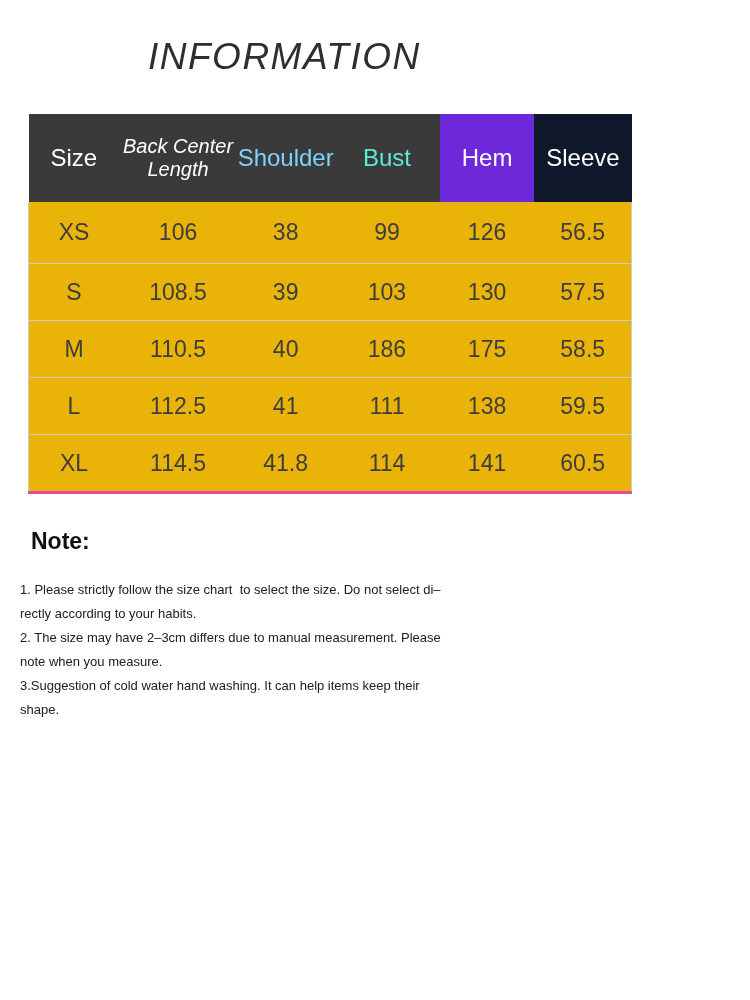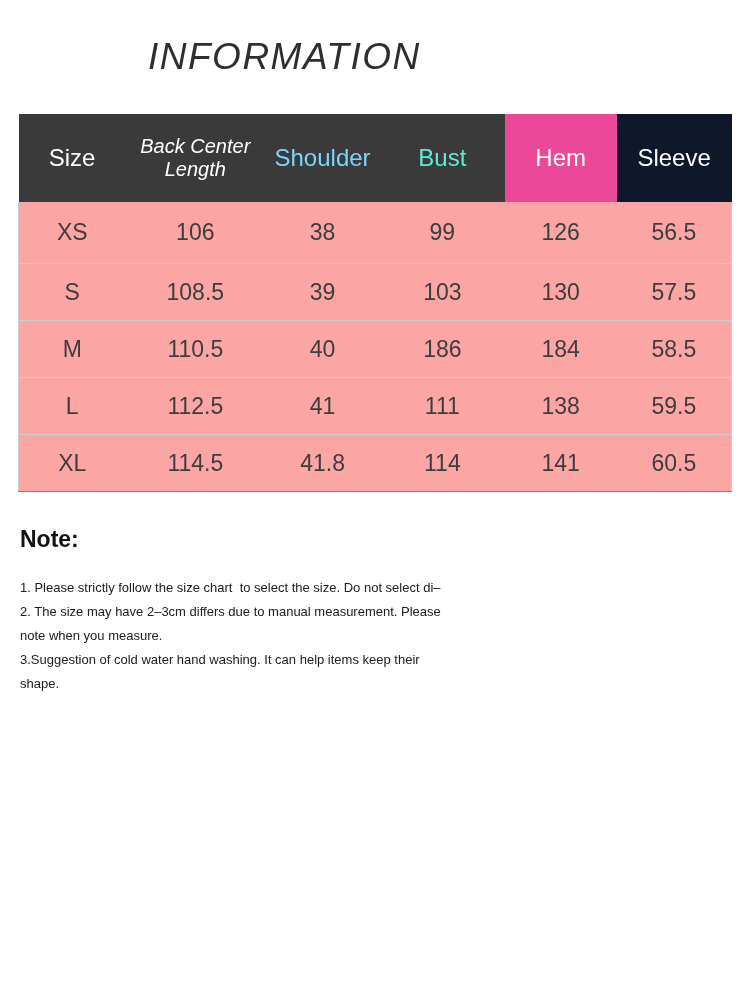--- a/index.html
+++ b/index.html
@@ -17,22 +17,22 @@
   .page-title {
     margin: 0;
     padding: 36px 0 0 148px;
     font-size: 37px;
     font-weight: 300;
     letter-spacing: 1.5px;
     color: #2e2e2e;
     font-style: italic;
   }
   .size-table {
-    margin: 36px 0 0 18px;
-    width: 714px;
+    margin: 36px 0 0 28px;
+    width: 604px;
     border-collapse: collapse;
     table-layout: fixed;
   }
   .size-table col.c0 { width: 15%; }
   .size-table col.c1 { width: 19.6%; }
   .size-table col.c2 { width: 16.1%; }
   .size-table col.c3 { width: 17.5%; }
   .size-table col.c4 { width: 15.7%; }
   .size-table col.c5 { width: 16.1%; }
   .size-table thead th {
@@ -52,34 +52,34 @@
     font-style: italic;
   }
   .size-table tbody td {
     height: 56px;
     text-align: center;
     vertical-align: middle;
     font-size: 23px;
     color: #3d3d3d;
     padding: 0;
     border-top: 1px solid #cccccc;
-    background: #fca5a5;
+    background: #eab308;
   }
   .size-table tbody tr:first-child td { border-top: none; height: 61px; }
   .size-table tbody tr td:first-child { border-left: 1px solid #cccccc; }
   .size-table tbody tr td:last-child { border-right: 1px solid #cccccc; }
-  .size-table tbody tr:last-child td { border-bottom: 1px solid #ec4899; }
+  .size-table tbody tr:last-child td { border-bottom: 3px solid #ec4899; }
   .notes {
     margin: 34px 20px 0 20px;
   }
   .notes-heading {
     font-size: 23px;
     font-weight: bold;
     color: #111111;
-    margin: 0 0 23px 0;
+    margin: 0 0 23px 11px;
   }
   .note-line {
     font-size: 13px;
     line-height: 24px;
     color: #202020;
     white-space: pre-wrap;
   }
 </style>
 </head>
 <body>
@@ -95,21 +95,21 @@
       <col class="c4">
       <col class="c5">
   </colgroup>
   <thead>
     <tr>
       <th style="background: rgb(58, 58, 58); color: rgb(255, 255, 255);">Size</th>
       <th style="background: rgb(58, 58, 58); color: rgb(255, 255, 255);">Back Center
 Length</th>
       <th style="background: rgb(58, 58, 58); color: #7dd3fc;">Shoulder</th>
       <th style="background: rgb(58, 58, 58); color: #5eead4;">Bust</th>
-      <th style="background: #ec4899; color: rgb(255, 255, 255);">Hem</th>
+      <th style="background: #6d28d9; color: rgb(255, 255, 255);">Hem</th>
       <th style="background: #0f172a; color: rgb(255, 255, 255);">Sleeve</th>
     </tr>
   </thead>
   <tbody>
     <tr>
       <td>XS</td>
       <td>106</td>
       <td>38</td>
       <td>99</td>
       <td>126</td>
@@ -121,21 +121,21 @@
       <td>39</td>
       <td>103</td>
       <td>130</td>
       <td>57.5</td>
     </tr>
     <tr>
       <td>M</td>
       <td>110.5</td>
       <td>40</td>
       <td>186</td>
-      <td>184</td>
+      <td>175</td>
       <td>58.5</td>
     </tr>
     <tr>
       <td>L</td>
       <td>112.5</td>
       <td>41</td>
       <td>111</td>
       <td>138</td>
       <td>59.5</td>
     </tr>
@@ -146,17 +146,18 @@
       <td>114</td>
       <td>141</td>
       <td>60.5</td>
     </tr>
   </tbody>
 </table>
 
 <div class="notes">
   <div class="notes-heading">Note:</div>
   <div class="note-line">1. Please strictly follow the size chart  to select the size. Do not select di–</div>
+  <div class="note-line">rectly according to your habits.</div>
   <div class="note-line">2. The size may have 2–3cm differs due to manual measurement. Please</div>
   <div class="note-line">note when you measure.</div>
   <div class="note-line">3.Suggestion of cold water hand washing. It can help items keep their</div>
   <div class="note-line">shape.</div>
 </div>
 
 </body></html>

